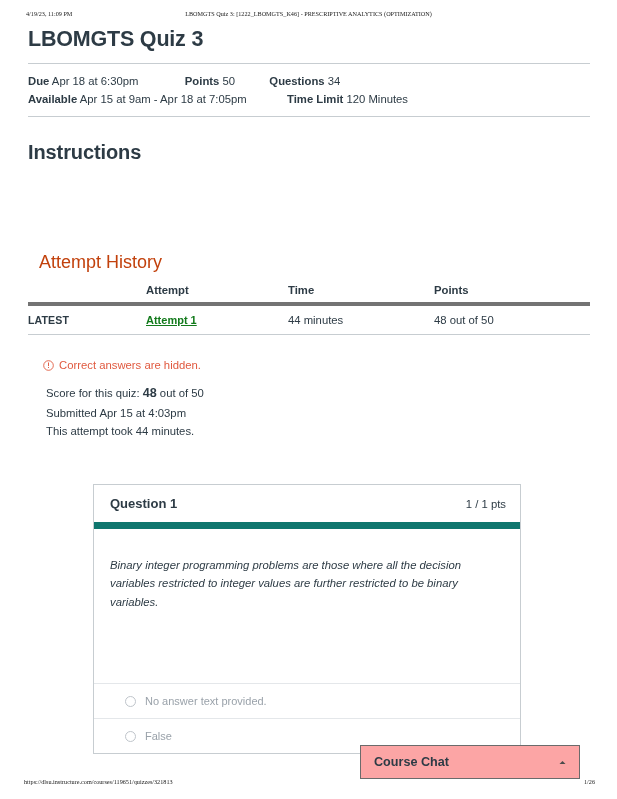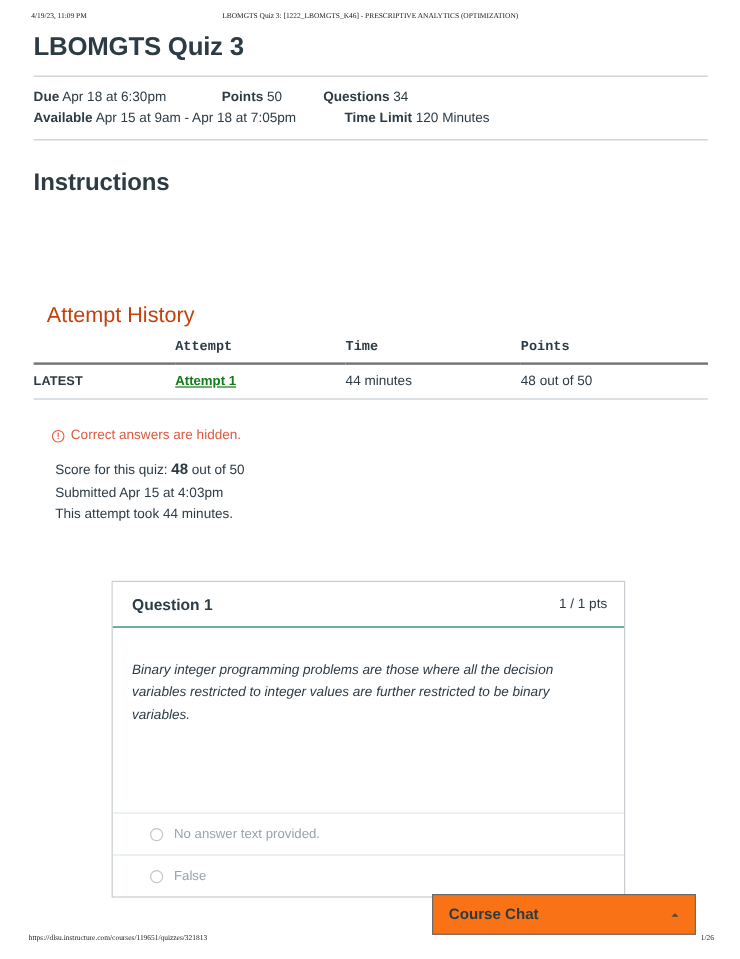--- a/index.html
+++ b/index.html
@@ -129,21 +129,21 @@
     font-size: 11.3px;
     margin-top: 9px;
   }
   .attempt-table th {
     text-align: left;
     font-weight: bold;
     padding: 0 0 6px 0;
     color: #2d3b45;
     font-size: 11.3px;
   }
-  .attempt-table thead tr { border-bottom: 2px solid #737373; font-family: Liberation Mono, monospace; }
+  .attempt-table thead tr { border-bottom: 4px solid #737373; }
   .attempt-table tbody tr { border-bottom: 1px solid #c7cdd1; }
   .attempt-table td {
     padding: 8px 0 8px 0;
     color: #2d3b45;
     vertical-align: top;
   }
   .attempt-table td.latest-cell {
     font-weight: bold;
     font-size: 10.6px;
     letter-spacing: 0.1px;
@@ -194,21 +194,21 @@
     width: 428px;
     border: 1px solid #c7cdd1;
     background: #ffffff;
     box-sizing: border-box;
   }
   .question-header {
     display: flex;
     align-items: center;
     justify-content: space-between;
     padding: 11px 14px 11px 16px;
-    border-bottom: 1px solid #0f766e;
+    border-bottom: 7px solid #0f766e;
     background: #ffffff;
   }
   .question-name {
     font-size: 13px;
     font-weight: bold;
     color: #2d3b45;
   }
   .question-points {
     font-size: 11.3px;
     color: #2d3b45;
@@ -247,21 +247,21 @@
     color: #9aa2aa;
   }
 
   
   .course-chat {
     position: absolute;
     left: 360px;
     top: 745px;
     width: 220px;
     border: 1px solid #6b6b6b;
-    background: #f97316;
+    background: #fca5a5;
     box-sizing: border-box;
     z-index: 5;
   }
   .course-chat-header {
     display: flex;
     align-items: center;
     justify-content: space-between;
     padding: 9px 12px 9px 13px;
   }
   .course-chat-title {

